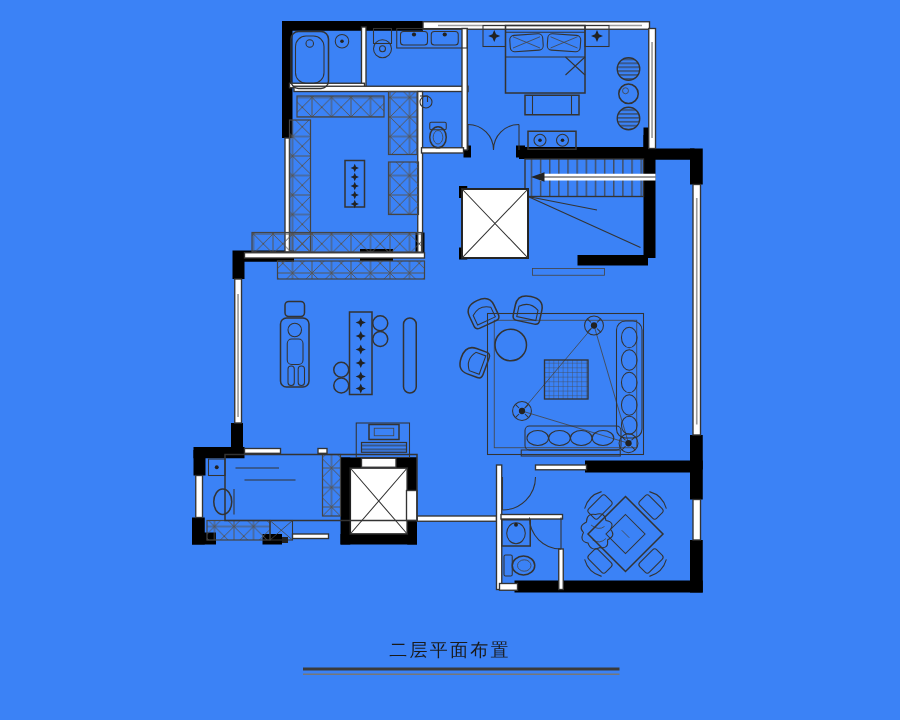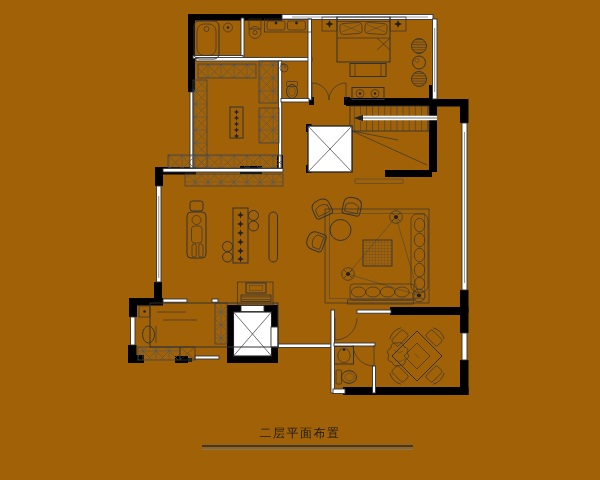--- a/index.html
+++ b/index.html
@@ -1,16 +1,16 @@
 <!DOCTYPE html>
 <html><head>
 <meta charset="utf-8">
 <style>
   html,body{margin:0;padding:0;background:#fff;}
-  #canvas{position:relative;width:600px;height:480px;background:#a16207;overflow:hidden;
+  #canvas{position:relative;width:600px;height:480px;background:#3b82f6;overflow:hidden;
           font-family:Liberation Sans, sans-serif;}
   #plan-svg{position:absolute;left:0;top:0;}
   .bw{fill:#000;stroke:none;}
   .tw{fill:#fff;stroke:#333;stroke-width:0.9;}
   .ln{fill:none;stroke:#333;stroke-width:1;}
   .ln2{fill:none;stroke:#333;stroke-width:0.7;}
   .thin{fill:none;stroke:#444;stroke-width:0.55;}
   .cab{fill:url(#xh);stroke:#444;stroke-width:0.8;}
   #plan-title{position:absolute;left:0;top:425px;width:600px;text-align:center;
       font-size:12px;letter-spacing:1.5px;color:#1a1a1a;font-weight:500;}

